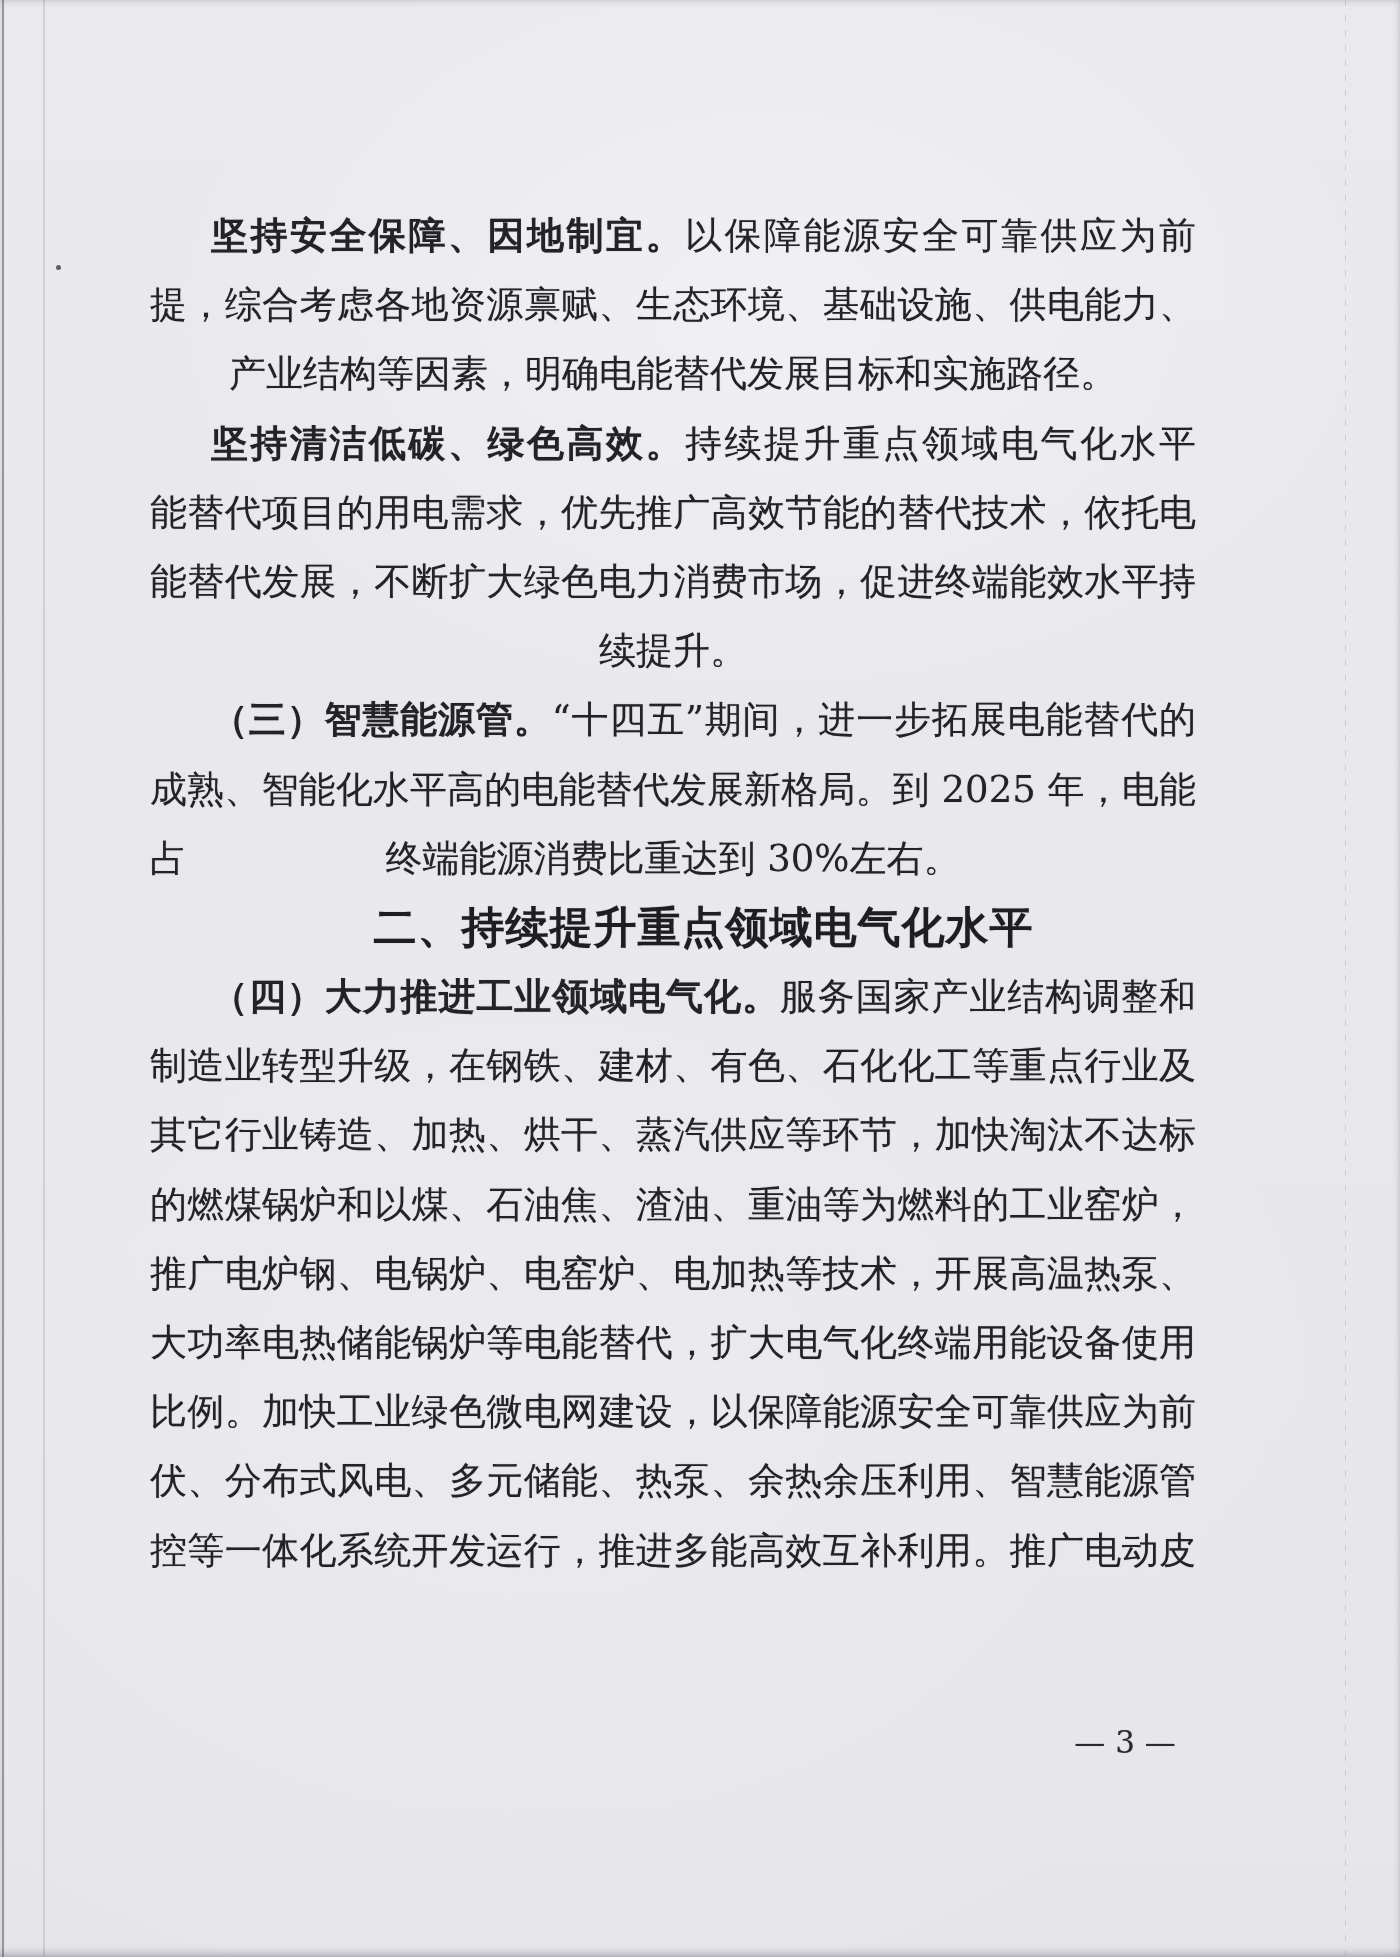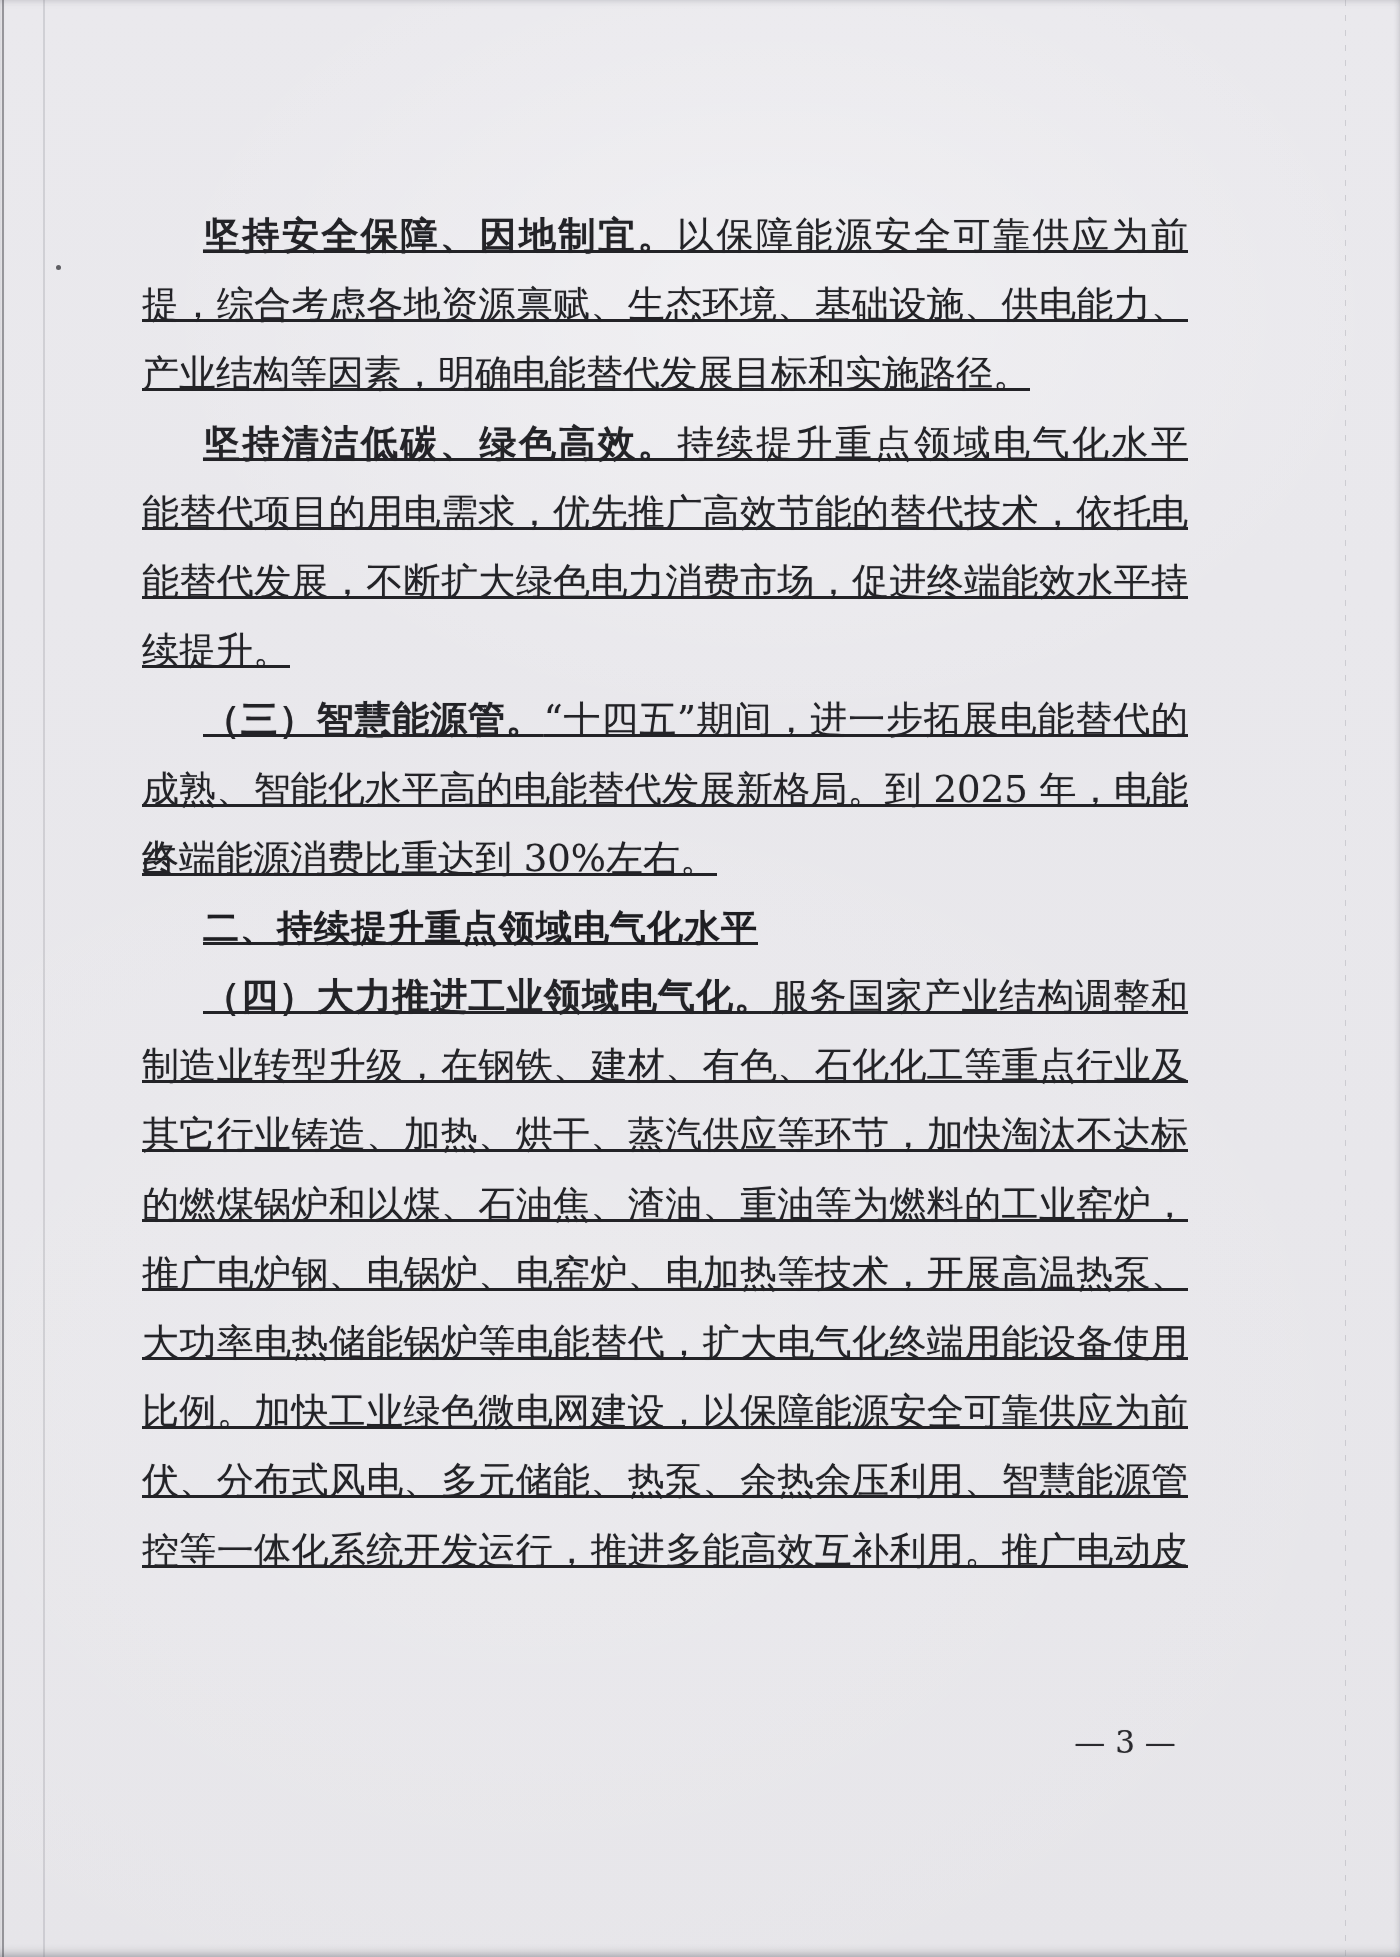--- a/index.html
+++ b/index.html
@@ -25,34 +25,33 @@
   .edge-line.right-faint{
     left:1345px;width:1px;
     background:repeating-linear-gradient(to bottom,
       rgba(130,130,140,0.28) 0 6px, rgba(130,130,140,0) 6px 15px);
   }
   .speck{
     position:absolute;left:56px;top:265px;width:5px;height:5px;
     border-radius:50%;background:#3b3b40;opacity:.8;
   }
   .doc{
-    position:absolute;left:142px;top:201px;width:1046px;
+    position:absolute;left:150px;top:201px;width:1046px;
     font-family:"DejaVu Serif","Liberation Serif",serif;
     font-size:37px;line-height:69.2px;
     color:#232327;
     text-shadow:0 0 1px rgba(35,35,40,0.35);
-    text-decoration:underline;
   }
-  .line{height:69.2px;white-space:normal;text-align:left;}
+  .line{height:69.2px;white-space:normal;text-align:center;}
   .line.full{text-align:justify;text-align-last:justify;}
   .line.indent{padding-left:61px;}
   .line .bold{font-weight:bold;}
   .line.heading{
     font-family:"DejaVu Sans","Liberation Sans",sans-serif;
-    font-weight:bold;font-size:36px;letter-spacing:1px;color:#1e1e22;
+    font-weight:bold;font-size:43px;letter-spacing:1px;color:#1e1e22;
   }
   .page-number{
     position:absolute;left:1040px;top:1724px;width:170px;
     text-align:center;
     font-family:"DejaVu Serif","Liberation Serif",serif;
     font-size:31px;color:#2a2a2e;
     text-shadow:0 0 1px rgba(35,35,40,0.3);
   }
 </style>
 </head>

